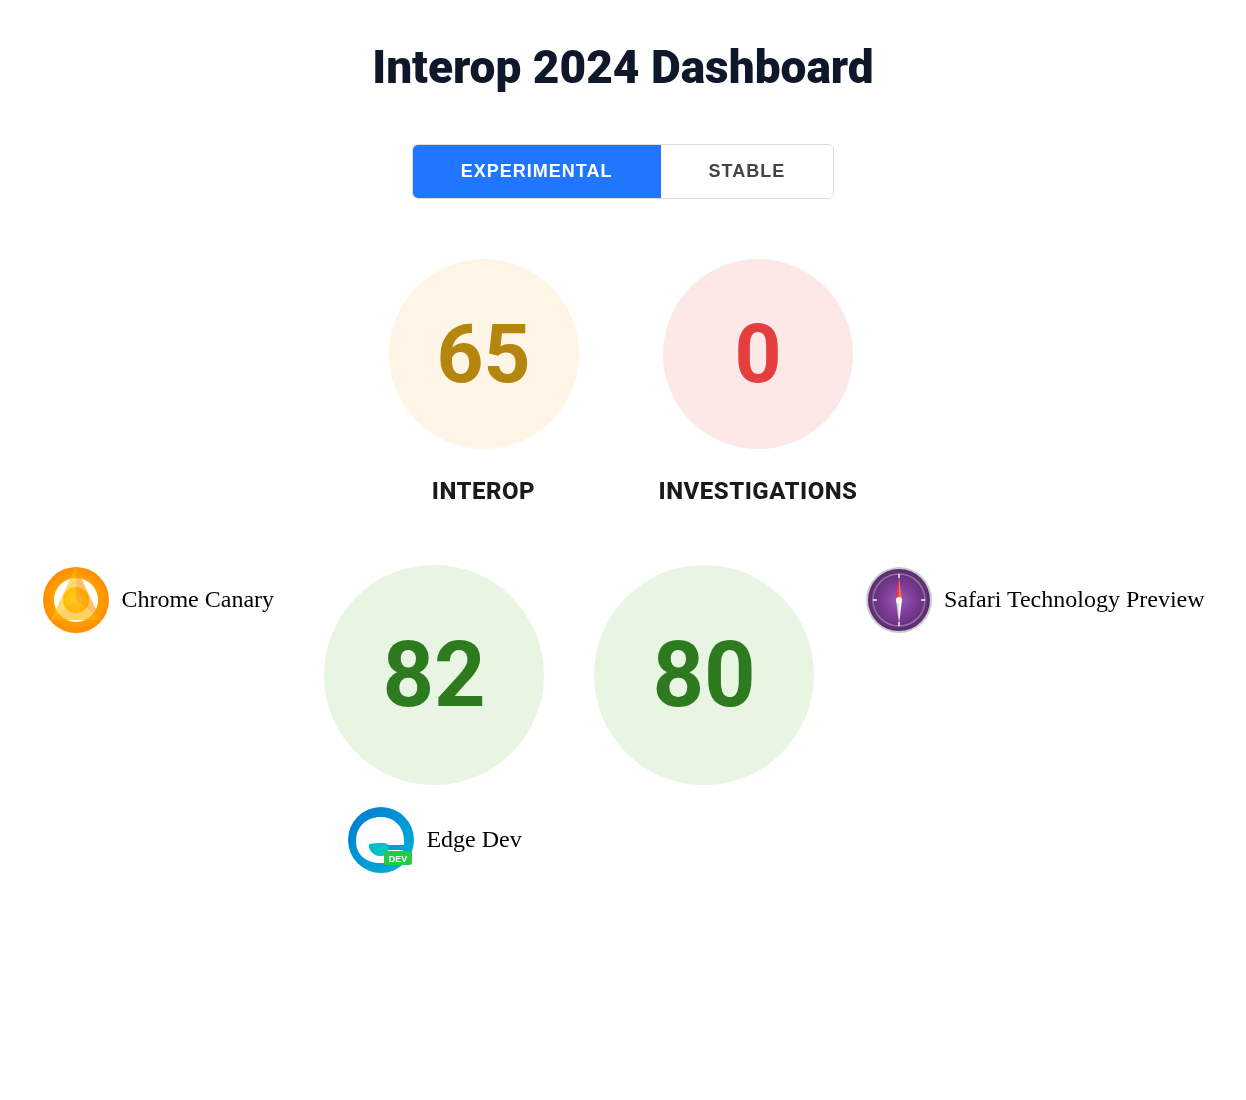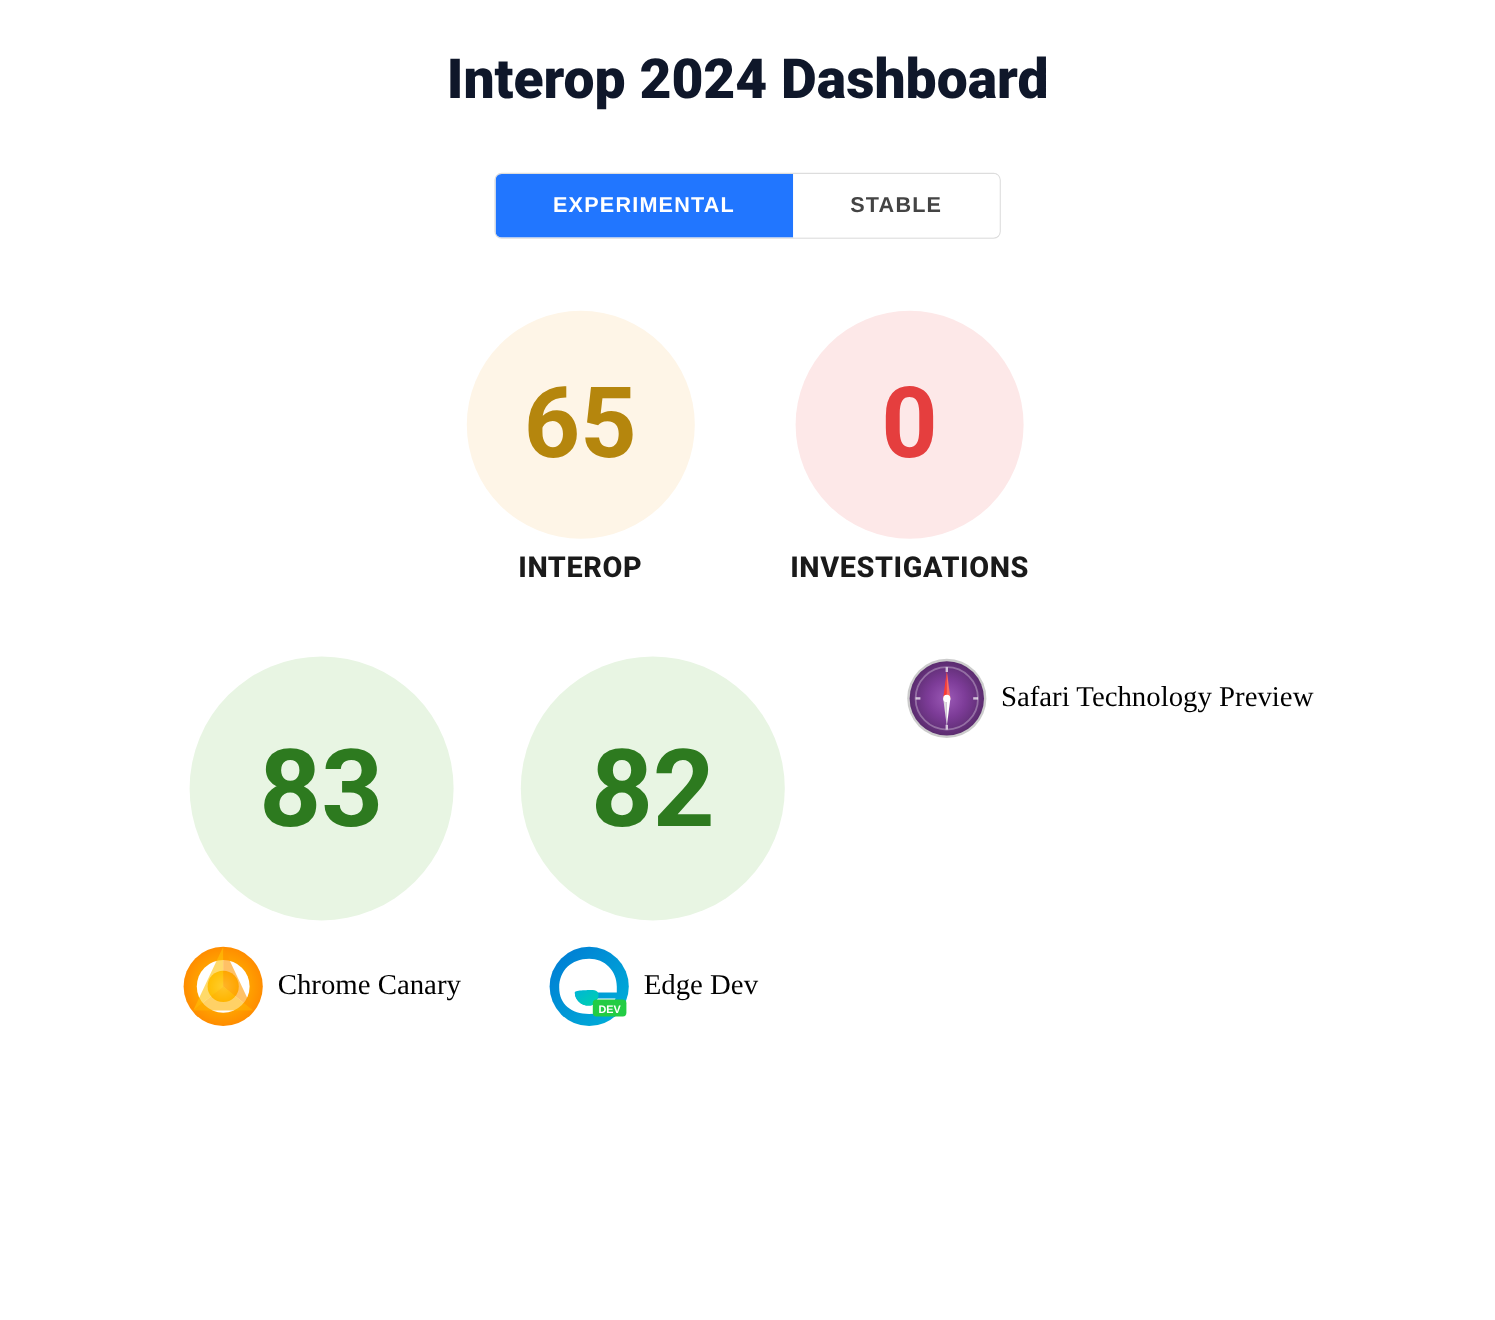--- a/index.html
+++ b/index.html
@@ -60,21 +60,21 @@
       gap: 80px;
       justify-content: center;
       align-items: flex-start;
       margin-bottom: 60px;
     }
 
     .score-item {
       display: flex;
       flex-direction: column;
       align-items: center;
-      gap: 10px;
+      gap: 28px;
     }
 
     .score-circle {
       border-radius: 50%;
       display: flex;
       align-items: center;
       justify-content: center;
       font-weight: 700;
     }
 
@@ -188,23 +188,20 @@
       <span>0</span>
     </div>
     <div class="score-label">INVESTIGATIONS</div>
   </div>
 
 </div>
 
 <div class="browsers-row">
 
   <div class="browser-item">
-    <div class="score-circle circle-browser">
-      <span>83</span>
-    </div>
     <div class="browser-icon-wrapper">
 
       <svg class="chrome-canary-icon" viewBox="0 0 70 70" xmlns="http://www.w3.org/2000/svg">
         <defs>
           <radialGradient id="canaryOuter" cx="50%" cy="50%" r="50%">
             <stop offset="0%" stop-color="#FFD700"></stop>
             <stop offset="60%" stop-color="#FFA500"></stop>
             <stop offset="100%" stop-color="#FF8C00"></stop>
           </radialGradient>
           <radialGradient id="canaryInner" cx="50%" cy="50%" r="50%">
@@ -250,20 +247,23 @@
         <path d="M23 40 C23 46 28 51 35 51 C38 51 40 49 42 45 C44 41 42 38 38 38 C36 38 23 38 23 40 Z" fill="url(#edgeGrad2)"></path>
 
         <rect x="38" y="46" width="28" height="14" rx="3" fill="#22CC44"></rect>
         <text x="52" y="57" text-anchor="middle" font-size="9" font-weight="bold" fill="white" font-family="Arial">DEV</text>
       </svg>
       <div class="browser-name">Edge Dev</div>
     </div>
   </div>
 
   <div class="browser-item">
+    <div class="score-circle circle-browser">
+      <span>80</span>
+    </div>
   </div>
 
   <div class="browser-item">
     <div class="browser-icon-wrapper">
 
       <svg class="safari-tp-icon" viewBox="0 0 70 70" xmlns="http://www.w3.org/2000/svg">
         <defs>
           <radialGradient id="safariGrad" cx="50%" cy="50%" r="50%">
             <stop offset="0%" stop-color="#9B59B6"></stop>
             <stop offset="50%" stop-color="#7D3C98"></stop>

